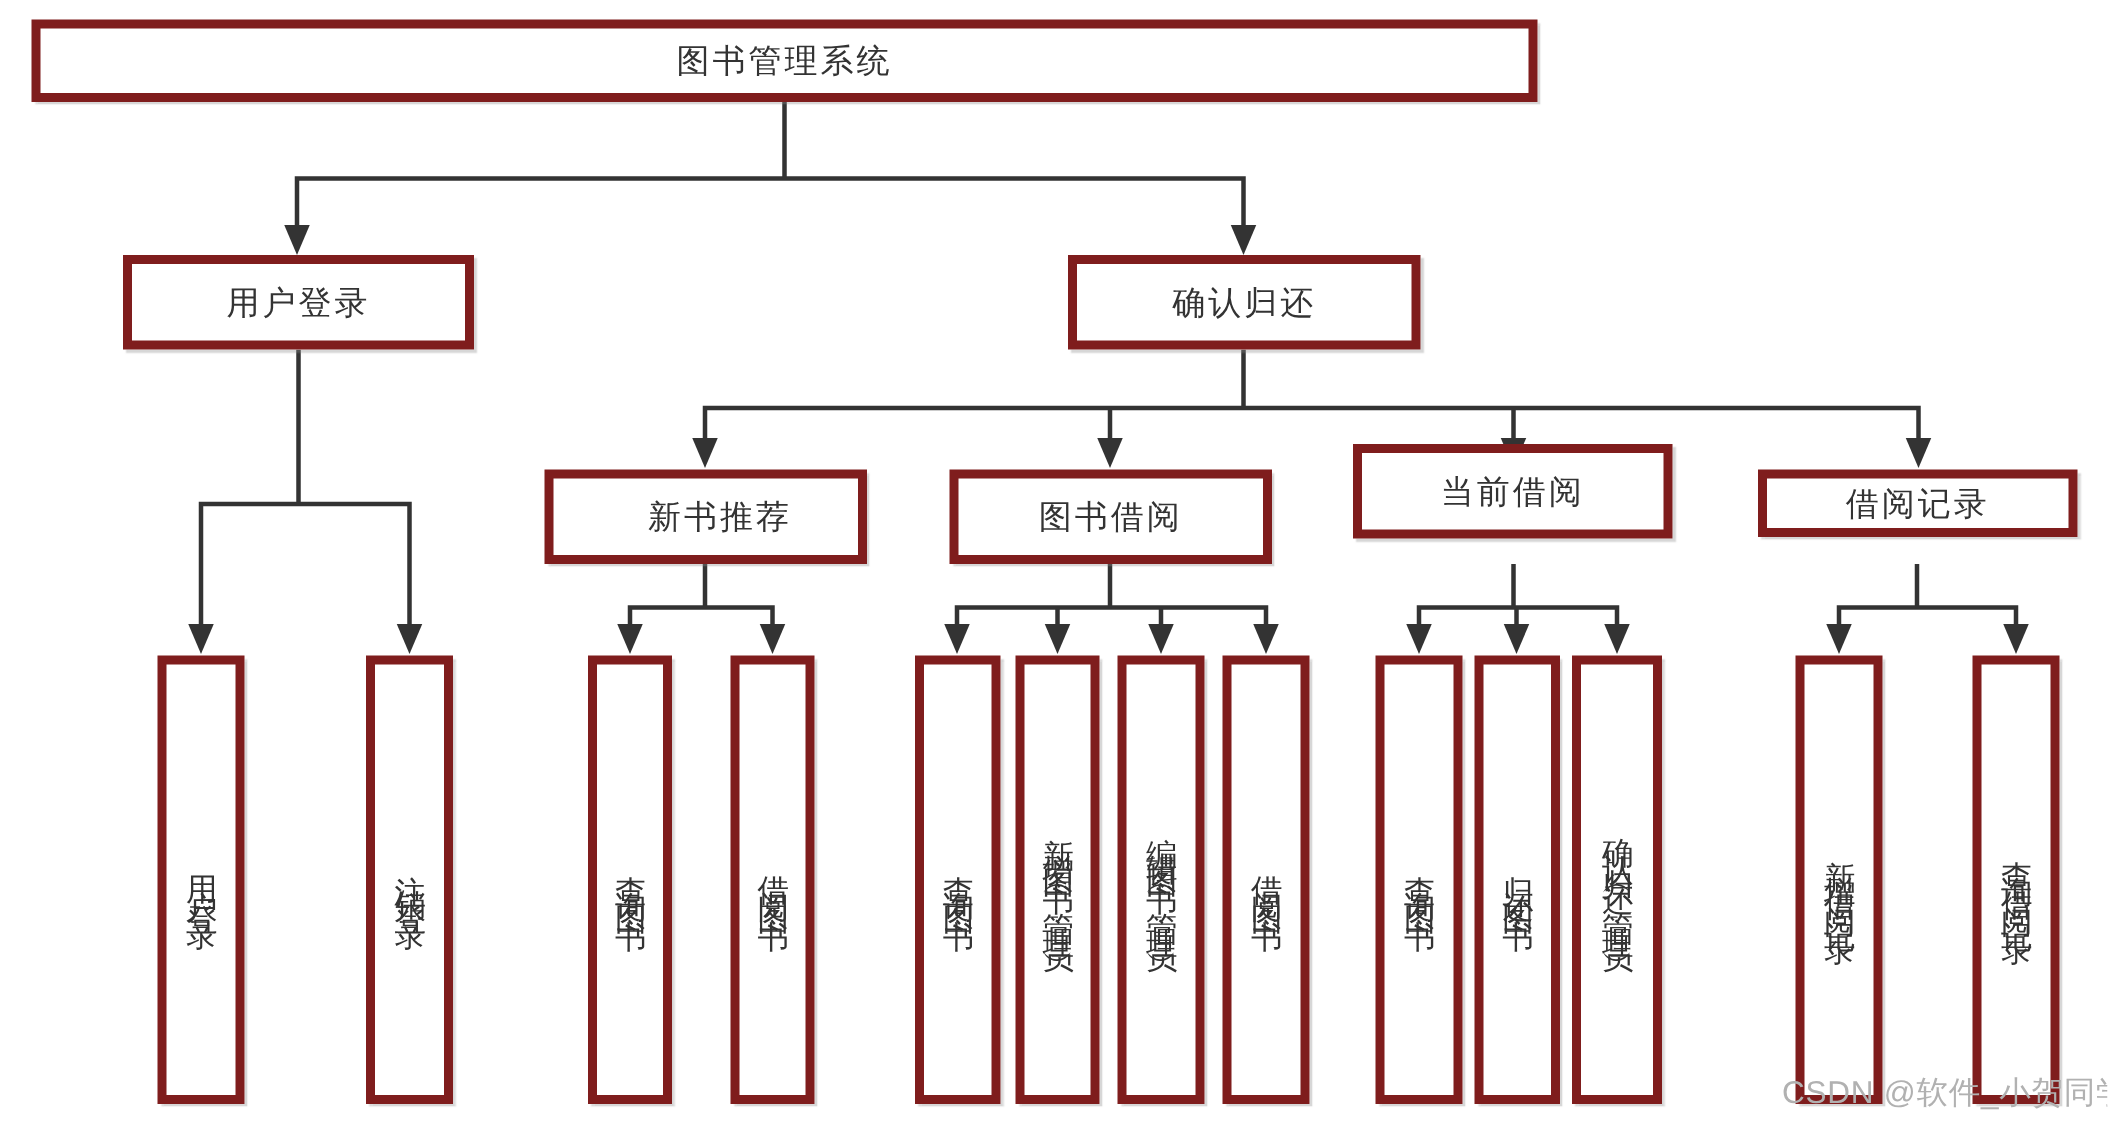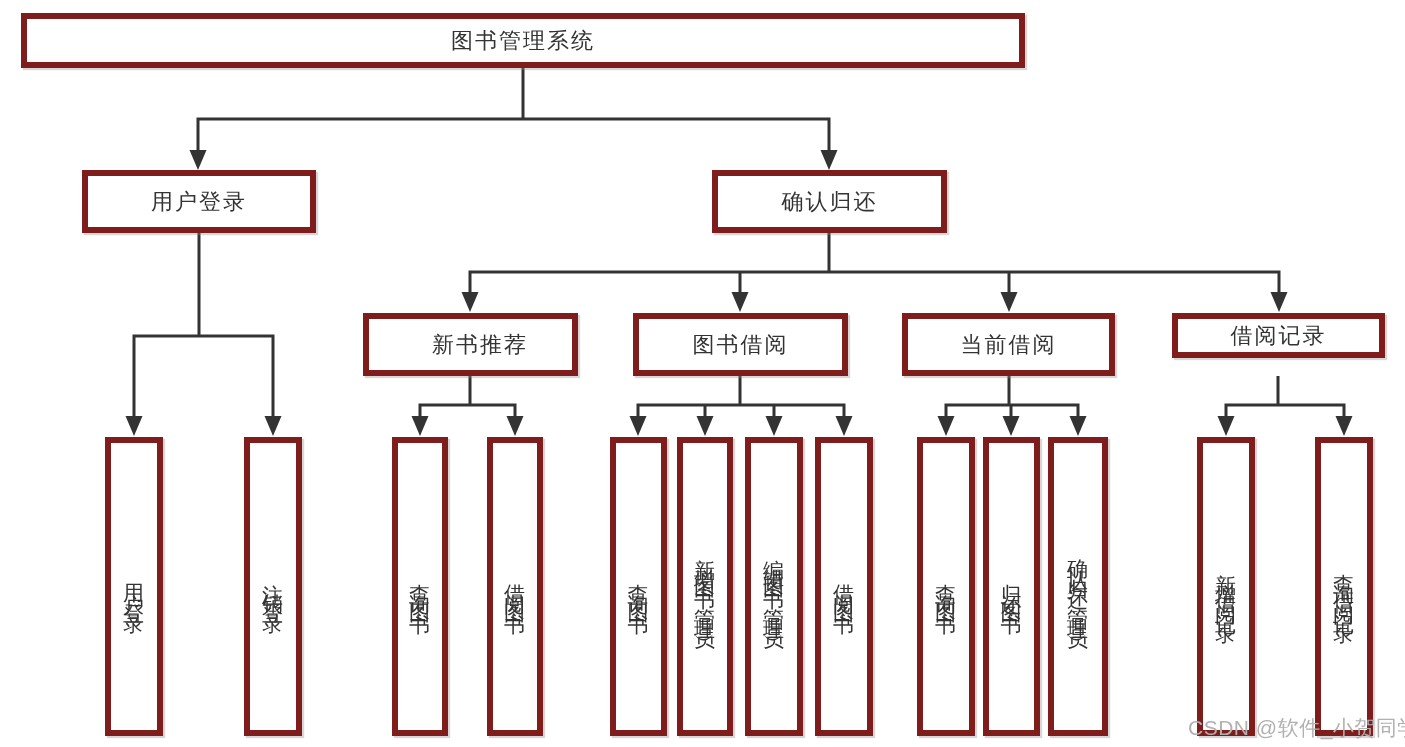--- a/index.html
+++ b/index.html
@@ -113,21 +113,21 @@
   <div class="box hbox" style="left:712px; top:170px; width:235px; height:63px;">
     <span>确认归还</span>
   </div>
 
   <div class="box hbox" style="left:363px; top:313px; width:215px; height:63px;padding-left:19px;">
     <span>新书推荐</span>
   </div>
   <div class="box hbox" style="left:633px; top:313px; width:215px; height:63px;">
     <span>图书借阅</span>
   </div>
-  <div class="box hbox" style="left:902px; top:313px; width:213px; height:63px;">
+  <div class="box hbox" style="left:902px; top:296px; width:213px; height:63px;">
     <span>当前借阅</span>
   </div>
   <div class="box hbox" style="left:1172px; top:313px; width:213px; height:45px;">
     <span>借阅记录</span>
   </div>
 
   <div class="box leaf" style="left:105px; top:437px; width:58px; height:299px;">
     <span>用户登录</span>
   </div>
   <div class="box leaf" style="left:244px; top:437px; width:58px; height:299px;">

